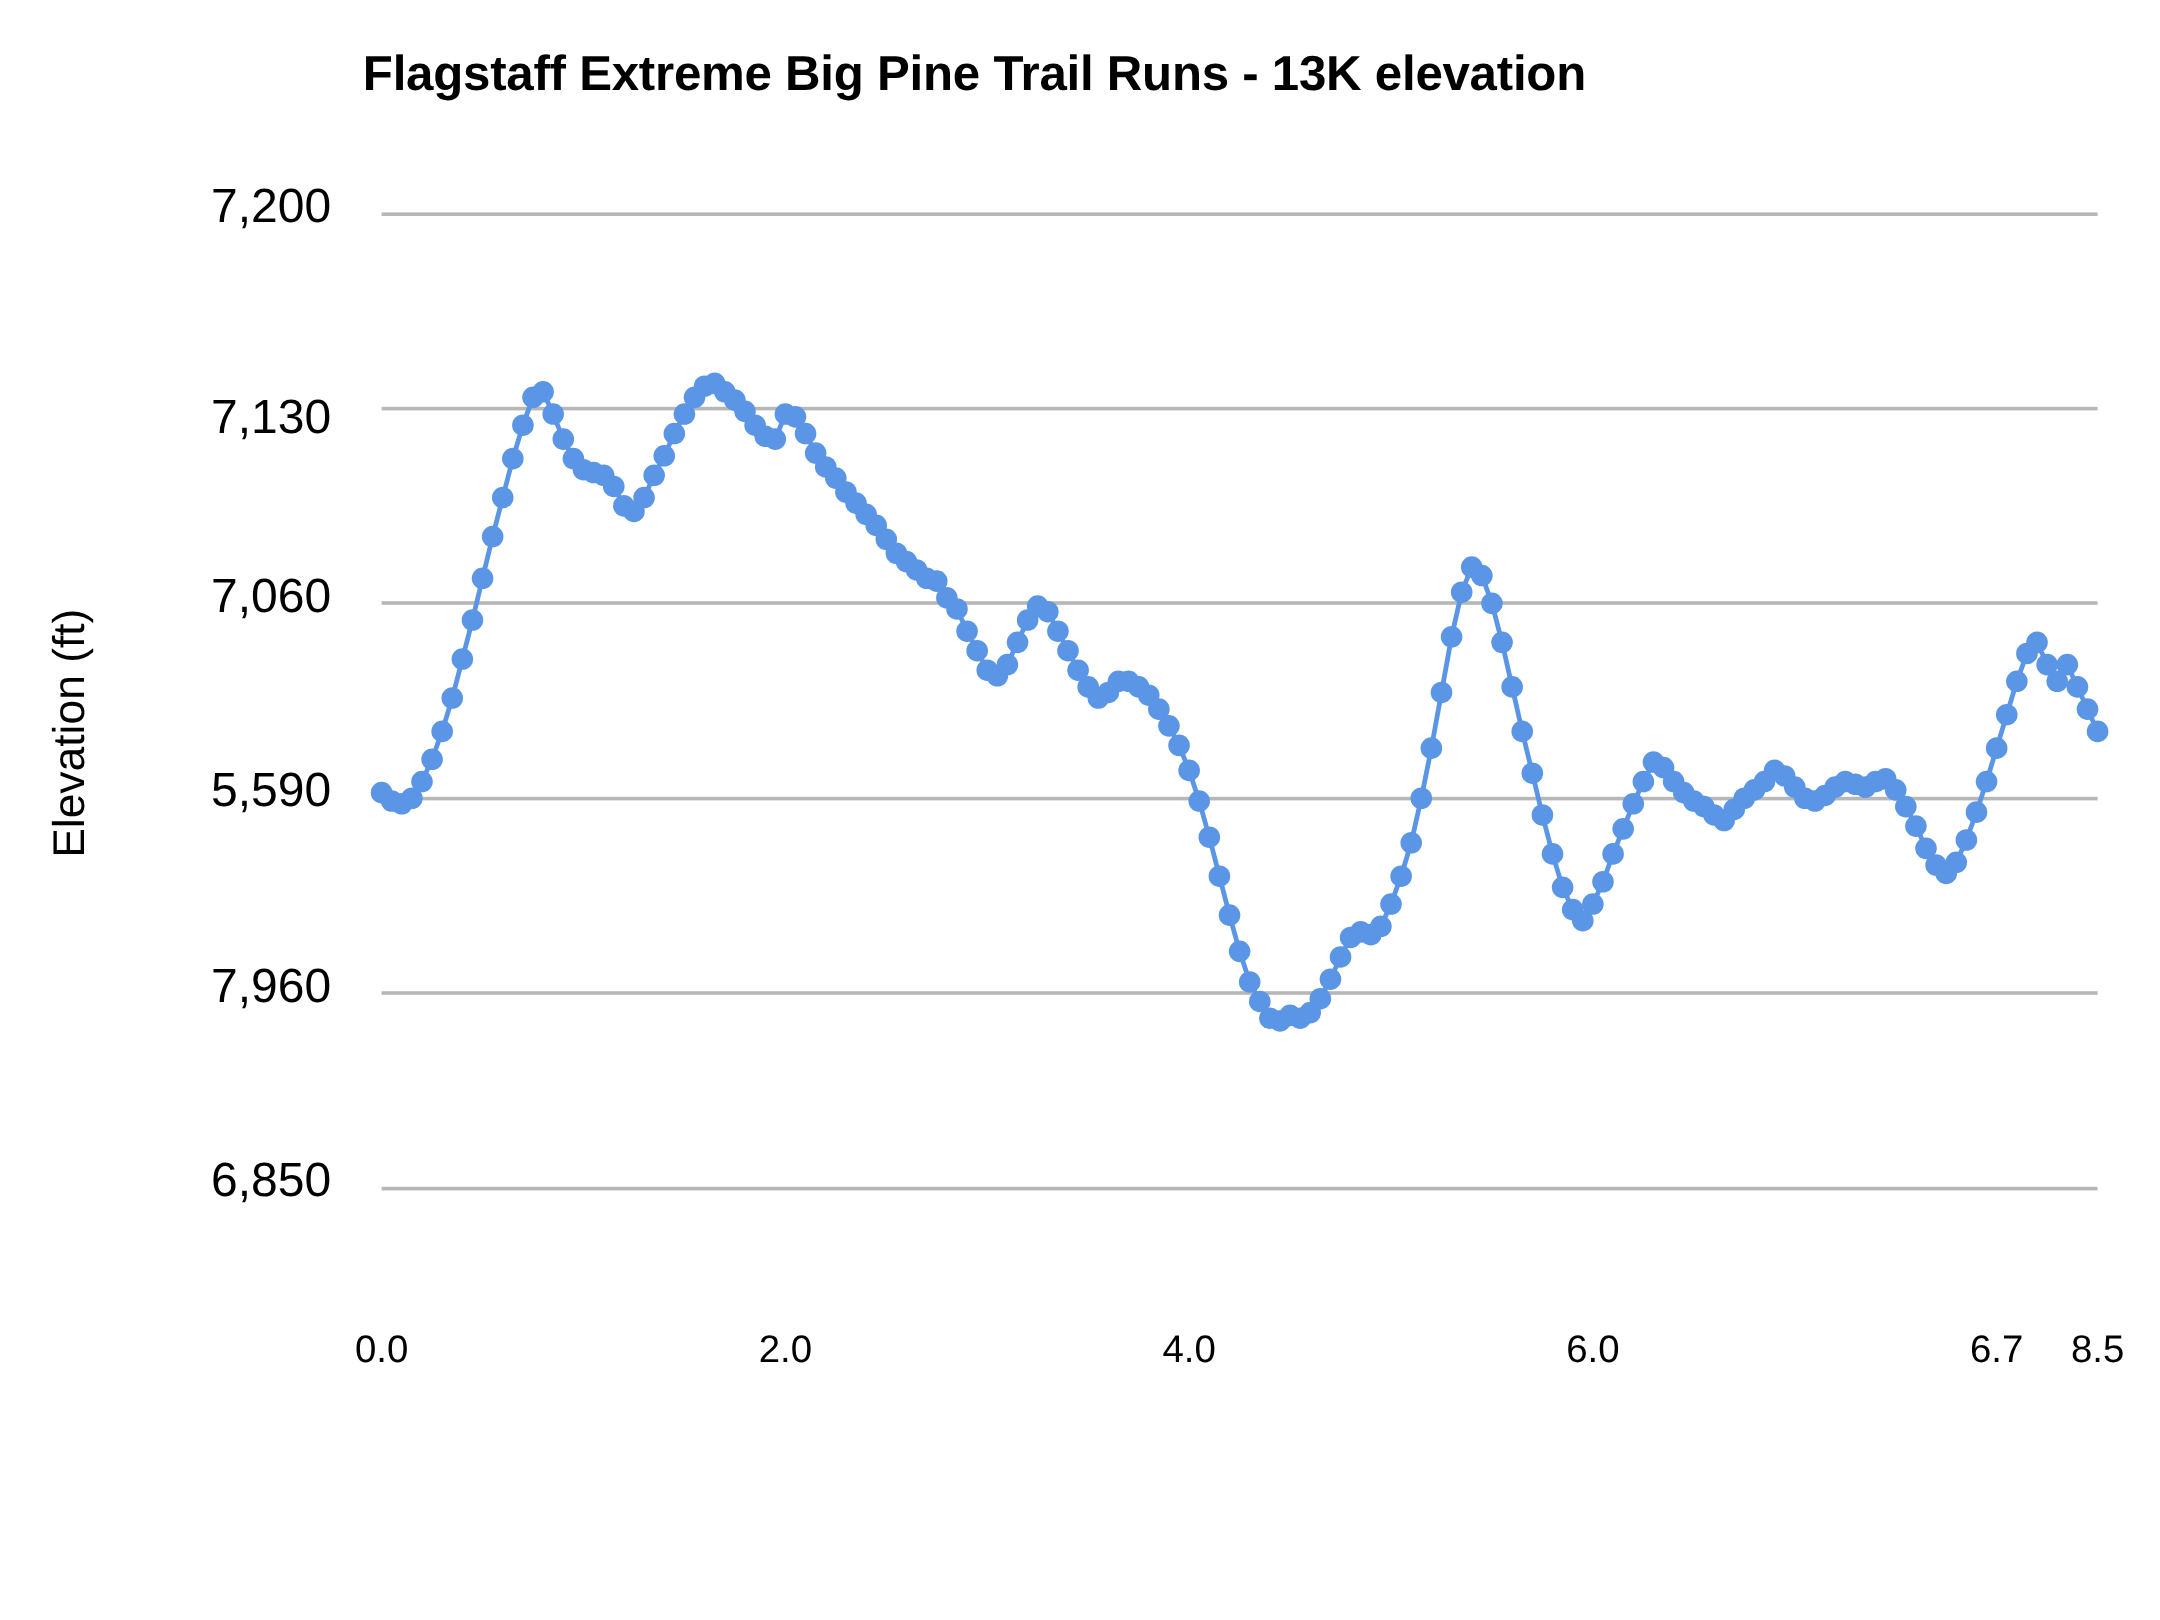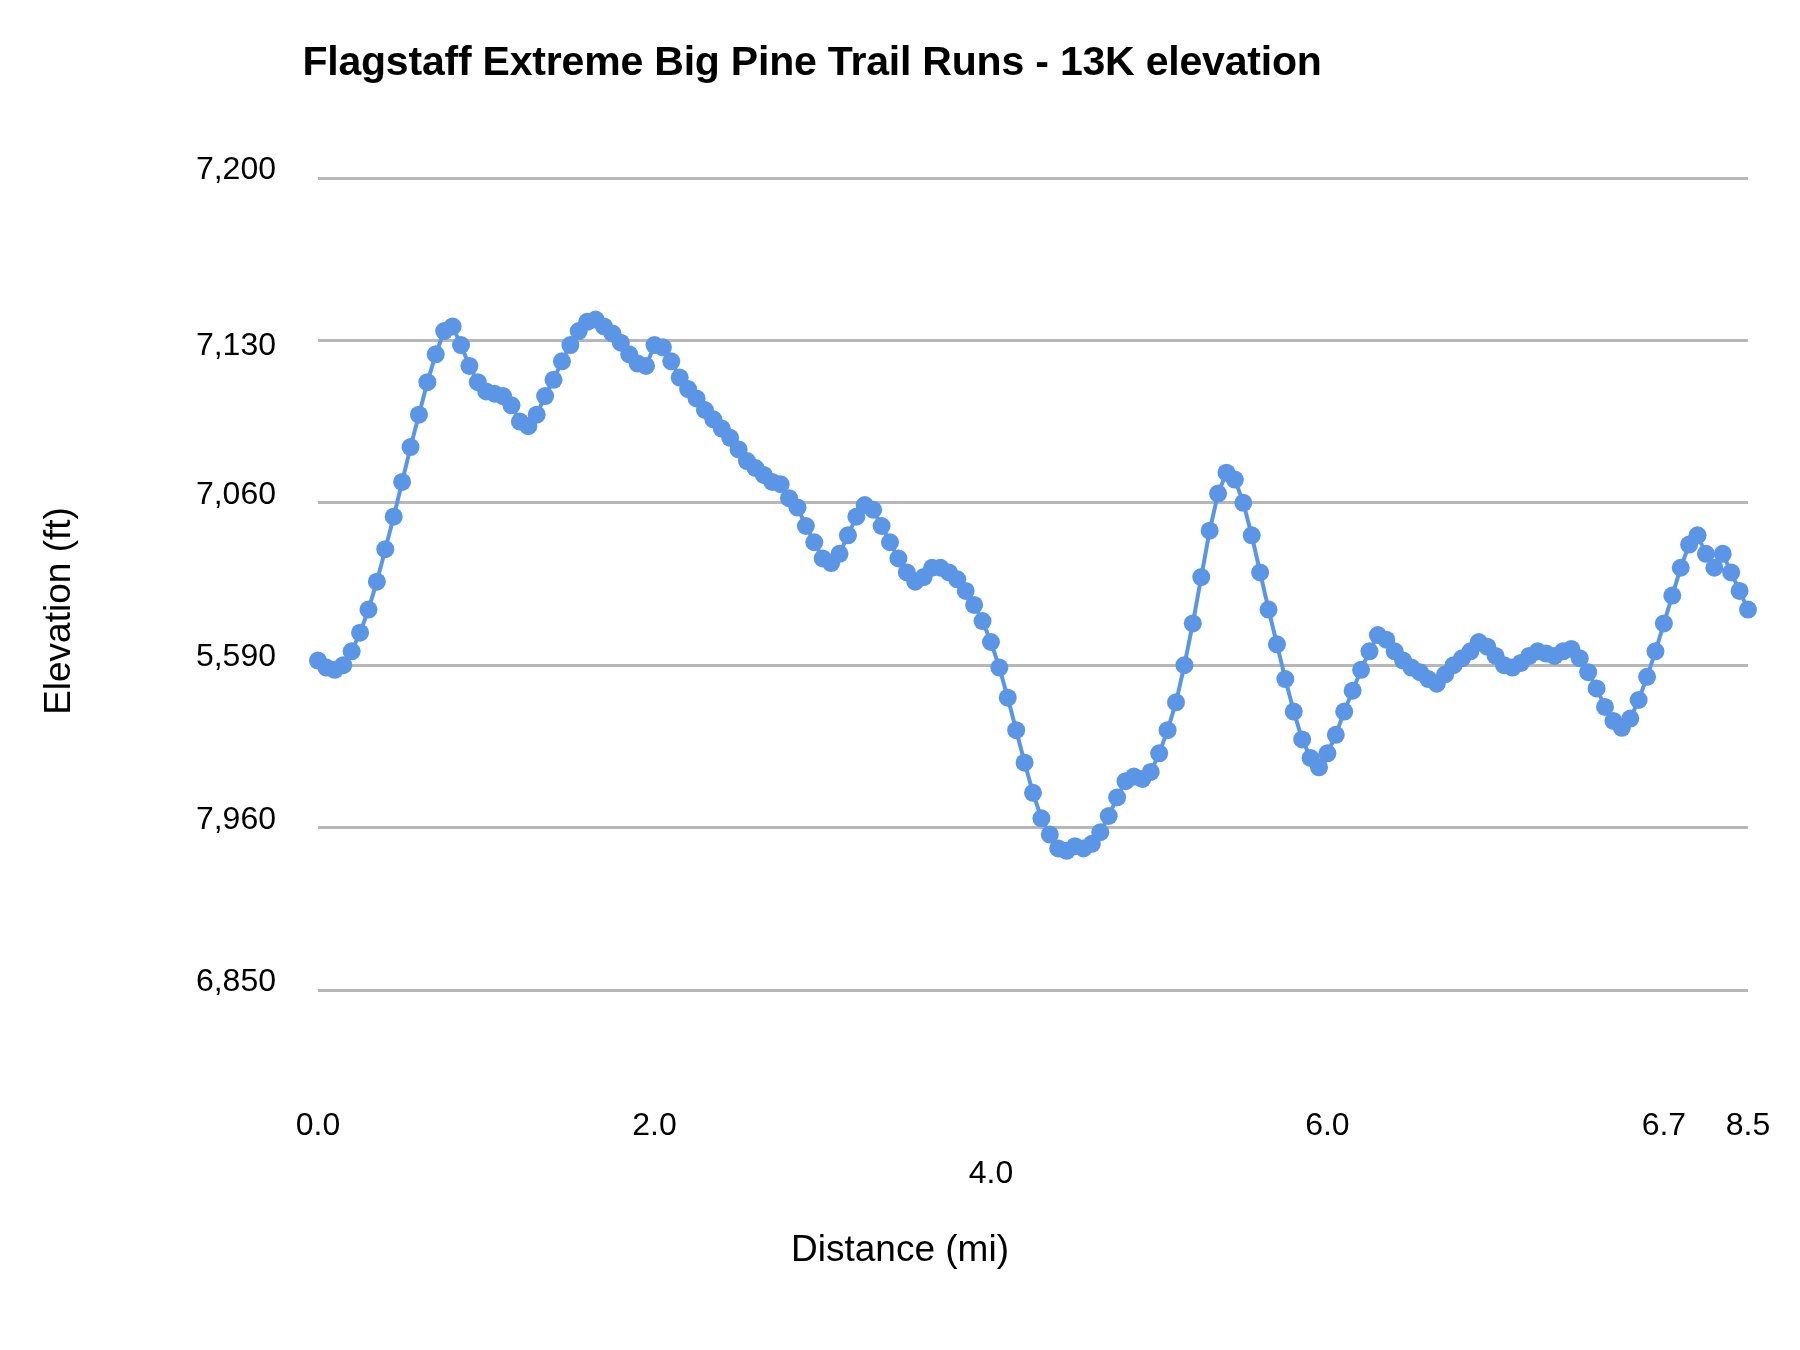--- a/index.html
+++ b/index.html
@@ -64,21 +64,21 @@
     left: 0;
     width: 1430px;
     height: 3px;
     background: #b7b7b7;
   }
   .ytick {
     position: absolute;
     right: 1524px;
     width: 260px;
     text-align: right;
-    font-size: 32px;
+    font-size: 40px;
     color: #000000;
     white-space: nowrap;
   }
   .xtick {
     position: absolute;
     top: 1106px;
     width: 200px;
     margin-left: -100px;
     text-align: center;
     font-size: 32px;
@@ -96,34 +96,33 @@
 </style>
 </head>
 <body>
 
 <div id="chart-root">
 
   <div id="chart-title">Flagstaff Extreme Big Pine Trail Runs - 13K elevation</div>
 
   <div id="y-axis-label">Elevation (ft)</div>
 
-  <div id="x-axis-label">Distance (mi)</div>
 
   <div id="y-tick-layer">
       <div class="ytick" style="top: 150px;">7,200</div>
       <div class="ytick" style="top: 326px;">7,130</div>
       <div class="ytick" style="top: 474.8px;">7,060</div>
       <div class="ytick" style="top: 637.2px;">5,590</div>
       <div class="ytick" style="top: 799.6px;">7,960</div>
       <div class="ytick" style="top: 962px;">6,850</div>
     </div>
   <div id="x-tick-layer">
       <div class="xtick" style="left: 318px;">0.0</div>
       <div class="xtick" style="left: 654.471px;">2.0</div>
-      <div class="xtick" style="left: 990.941px; margin-top: 48px;">4.0</div>
+      <div class="xtick" style="left: 990.941px;">4.0</div>
       <div class="xtick" style="left: 1327.41px;">6.0</div>
       <div class="xtick" style="left: 1663.88px;">6.7</div>
       <div class="xtick" style="left: 1748px;">8.5</div>
     </div>
 
   <div id="plot">
     <div id="grid-layer">
         <div class="gridline" style="top: -1.5px; background: rgb(183, 183, 183);"></div>
         <div class="gridline" style="top: 160.9px; background: rgb(183, 183, 183);"></div>
         <div class="gridline" style="top: 323.3px; background: rgb(183, 183, 183);"></div>

